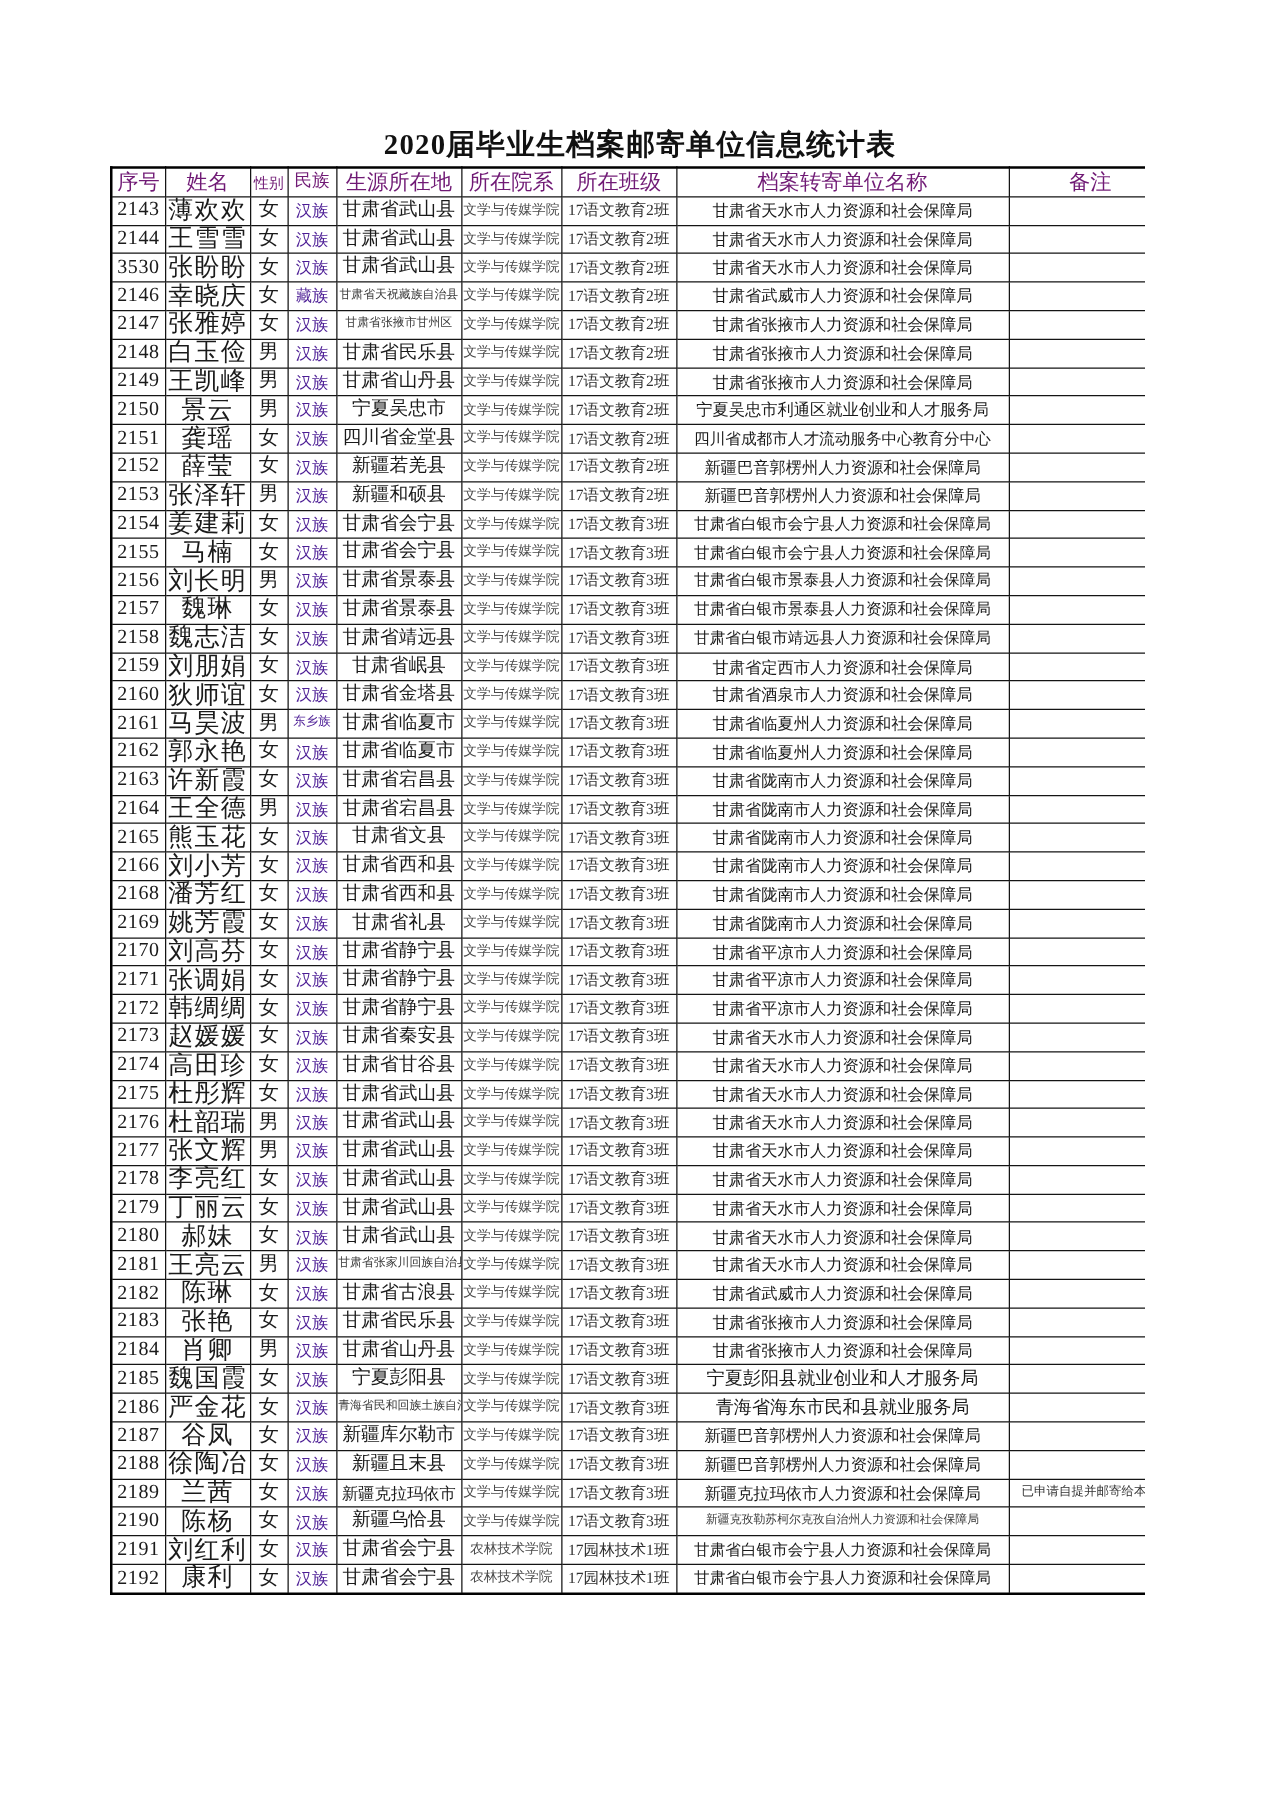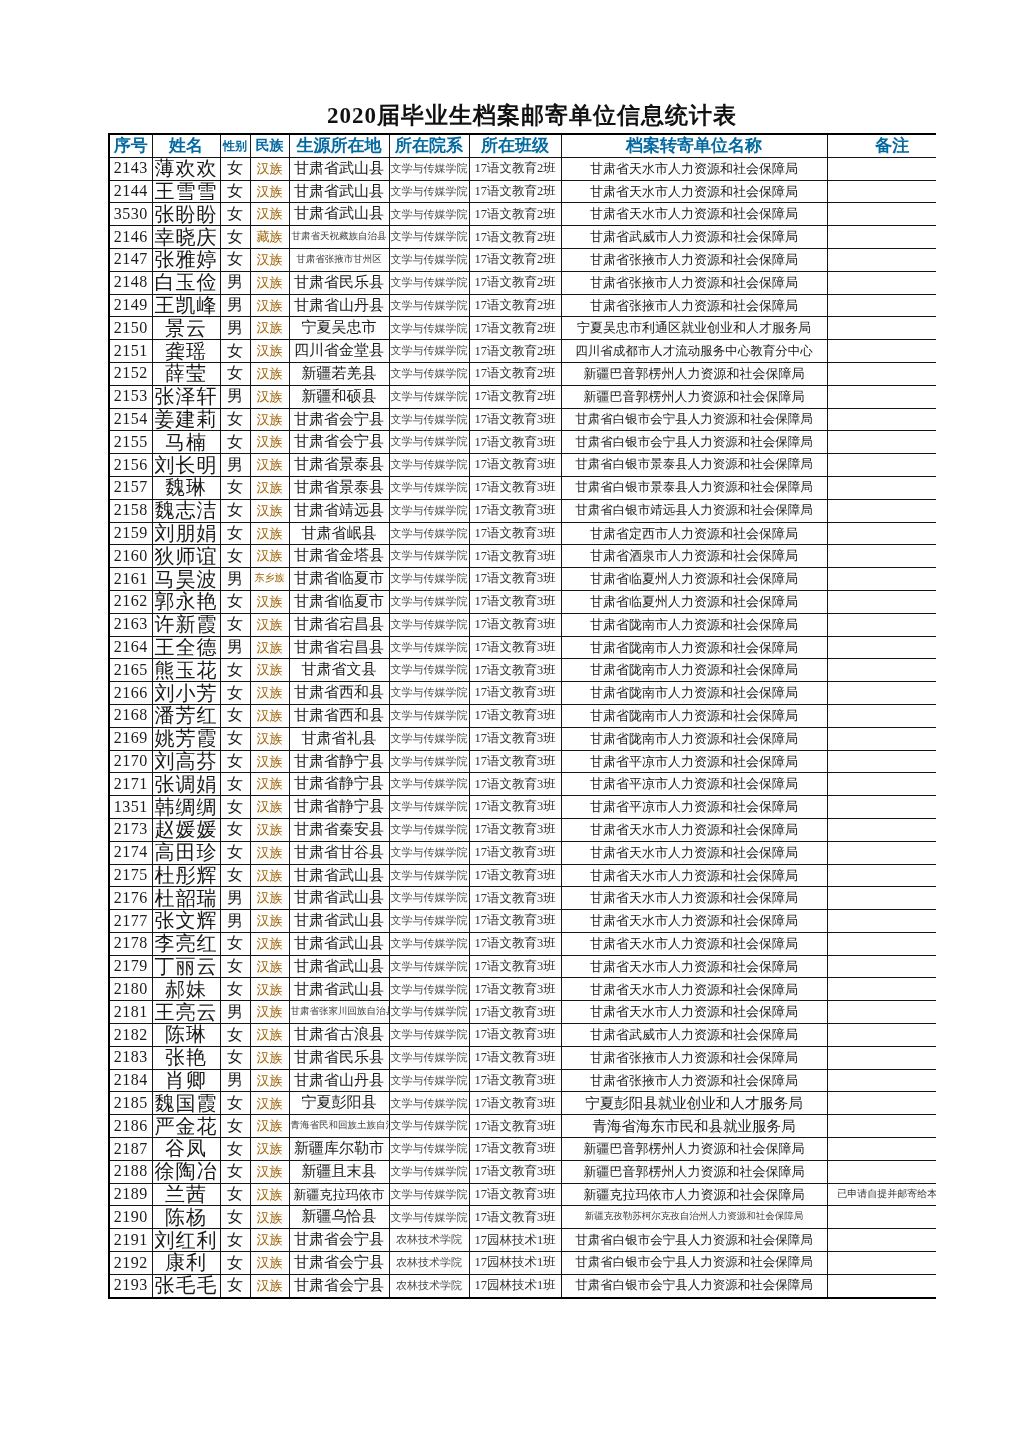--- a/index.html
+++ b/index.html
@@ -3,45 +3,45 @@
 <meta charset="utf-8">
 <style>
   html, body { margin: 0; padding: 0; }
   body {
     width: 1024px; height: 1448px;
     background: #ffffff;
     font-family: "Liberation Serif", "DejaVu Serif", serif;
     color: #1a1a1a;
     -webkit-font-smoothing: antialiased;
   }
-  .page { position: relative; width: 916px; height: 1448px; overflow: hidden; margin-left: 20px; }
+  .page { position: relative; width: 916px; height: 1448px; overflow: hidden; }
   .doc-title {
     position: absolute; top: 100px; left: 0; width: 1024px;
     text-align: center; font-size: 23px; font-weight: bold;
     letter-spacing: 1px; margin: 0; color: #111;
   }
   table.sheet {
     position: absolute; top: 133px; left: 88px;
     width: 849px; border-collapse: collapse; table-layout: fixed;
     border: 2.4px solid #000;
   }
   table.sheet th, table.sheet td {
     border: 1.5px solid #141414;
     padding: 0 1px; height: 21.8px;
     overflow: hidden; white-space: nowrap;
     text-align: center; vertical-align: middle;
     line-height: 1.05;
   }
-  thead th { font-weight: bold; font-size: 17px; color: #0369a1; }
+  thead th { font-weight: normal; font-size: 17px; color: #701a75; }
   thead th.h-small { font-size: 12px; }
   thead th.h-med { font-size: 14px; }
   td.c-serial { font-size: 16px; letter-spacing: 0.5px; }
   td.c-name   { font-size: 20px; text-align: left; padding-left: 4px; letter-spacing: 1px; }
   td.c-gender { font-size: 16px; text-align: left; padding-left: 9px; }
-  td.c-ethnic { font-size: 13px; color: #a16207; }
+  td.c-ethnic { font-size: 13px; color: #4c1d95; }
   td.c-origin { font-size: 15px; font-family: Liberation Serif, serif; }
   td.c-college{ font-size: 11px; color: #4a4a4a; }
   td.c-class  { font-size: 12.5px; color: #303030; }
   td.c-unit   { font-size: 14.5px; }
   td.c-note   { font-size: 10px; text-align: left; padding-left: 3px; color: #333; }
   
   .sz-13 { font-size: 13px !important; }
   .sz-12 { font-size: 12.5px !important; }
   .sz-10 { font-size: 10px !important; font-family: Liberation Mono, monospace; }
   .sz-9  { font-size: 9.5px !important; color: #3a3a3a; }
@@ -380,21 +380,21 @@
           <td class="c-name">张调娟</td>
           <td class="c-gender">女</td>
           <td class="c-ethnic">汉族</td>
           <td class="c-origin">甘肃省静宁县</td>
           <td class="c-college">文学与传媒学院</td>
           <td class="c-class">17语文教育3班</td>
           <td class="c-unit sz-13">甘肃省平凉市人力资源和社会保障局</td>
           <td class="c-note"></td>
         </tr>
         <tr>
-          <td class="c-serial">1351</td>
+          <td class="c-serial">2172</td>
           <td class="c-name">韩绸绸</td>
           <td class="c-gender">女</td>
           <td class="c-ethnic">汉族</td>
           <td class="c-origin">甘肃省静宁县</td>
           <td class="c-college">文学与传媒学院</td>
           <td class="c-class">17语文教育3班</td>
           <td class="c-unit sz-13">甘肃省平凉市人力资源和社会保障局</td>
           <td class="c-note"></td>
         </tr>
         <tr>
@@ -602,31 +602,20 @@
           <td class="c-ethnic">汉族</td>
           <td class="c-origin">甘肃省会宁县</td>
           <td class="c-college">农林技术学院</td>
           <td class="c-class">17园林技术1班</td>
           <td class="c-unit sz-12">甘肃省白银市会宁县人力资源和社会保障局</td>
           <td class="c-note"></td>
         </tr>
         <tr>
           <td class="c-serial">2192</td>
           <td class="c-name">康利</td>
-          <td class="c-gender">女</td>
-          <td class="c-ethnic">汉族</td>
-          <td class="c-origin">甘肃省会宁县</td>
-          <td class="c-college">农林技术学院</td>
-          <td class="c-class">17园林技术1班</td>
-          <td class="c-unit sz-12">甘肃省白银市会宁县人力资源和社会保障局</td>
-          <td class="c-note"></td>
-        </tr>
-        <tr>
-          <td class="c-serial">2193</td>
-          <td class="c-name">张毛毛</td>
           <td class="c-gender">女</td>
           <td class="c-ethnic">汉族</td>
           <td class="c-origin">甘肃省会宁县</td>
           <td class="c-college">农林技术学院</td>
           <td class="c-class">17园林技术1班</td>
           <td class="c-unit sz-12">甘肃省白银市会宁县人力资源和社会保障局</td>
           <td class="c-note"></td>
         </tr>
       </tbody>
   </table>

